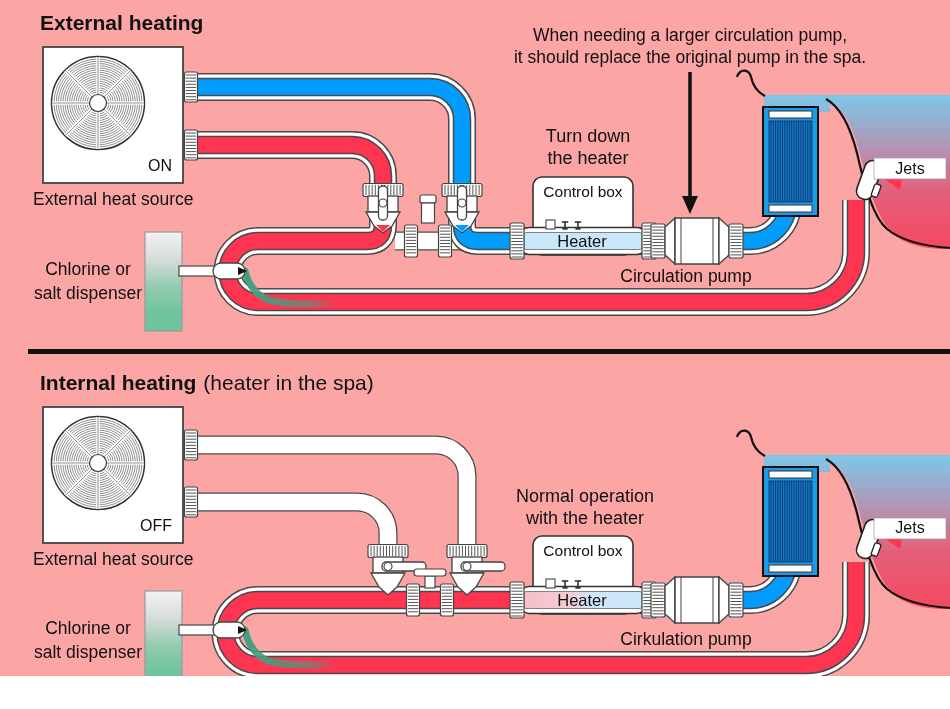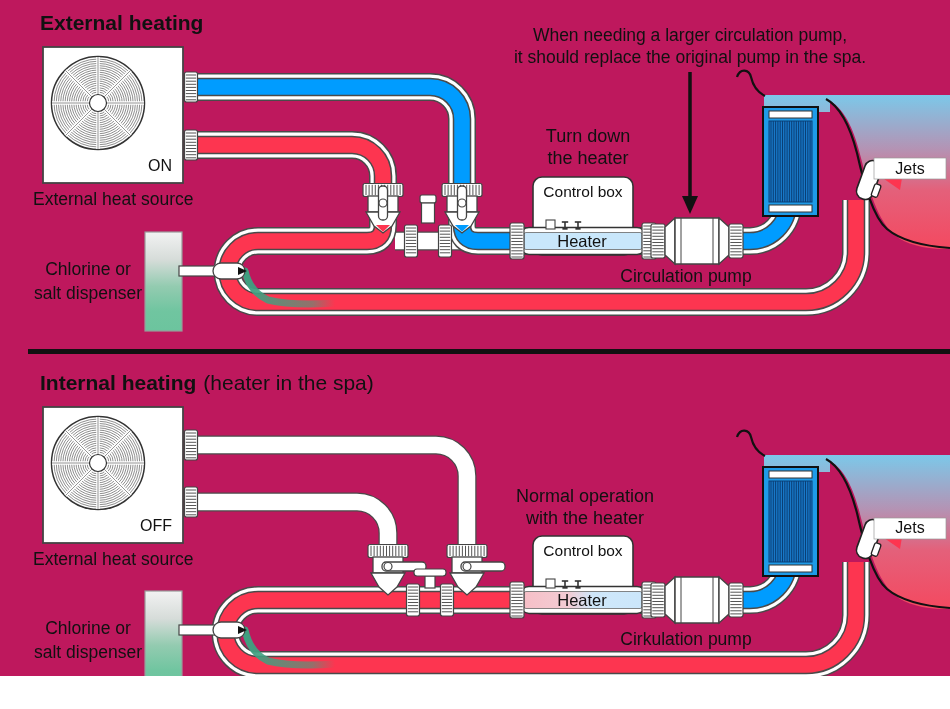--- a/index.html
+++ b/index.html
@@ -1,16 +1,16 @@
 <!DOCTYPE html>
 <html><head>
 <meta charset="utf-8">
 <style>
   html,body{margin:0;padding:0;background:#fff}
-  #stage{position:relative;width:950px;height:676px;background:#be185d;overflow:hidden}
+  #stage{position:relative;width:950px;height:676px;background:#fca5a5;overflow:hidden}
   svg text{fill:#111;font-family:"Liberation Sans",sans-serif}
   .f-title{font-size:21px;font-weight:700}
   .f-reg{font-size:21px;font-weight:400}
   .f-annot{font-size:17.5px}
   .f-note{font-size:18px}
   .f-cap{font-size:17.5px}
   .f-box{font-size:15.5px}
   .f-heat{font-size:16.5px}
   .f-stat{font-size:16px}
   .f-jets{font-size:16px}

